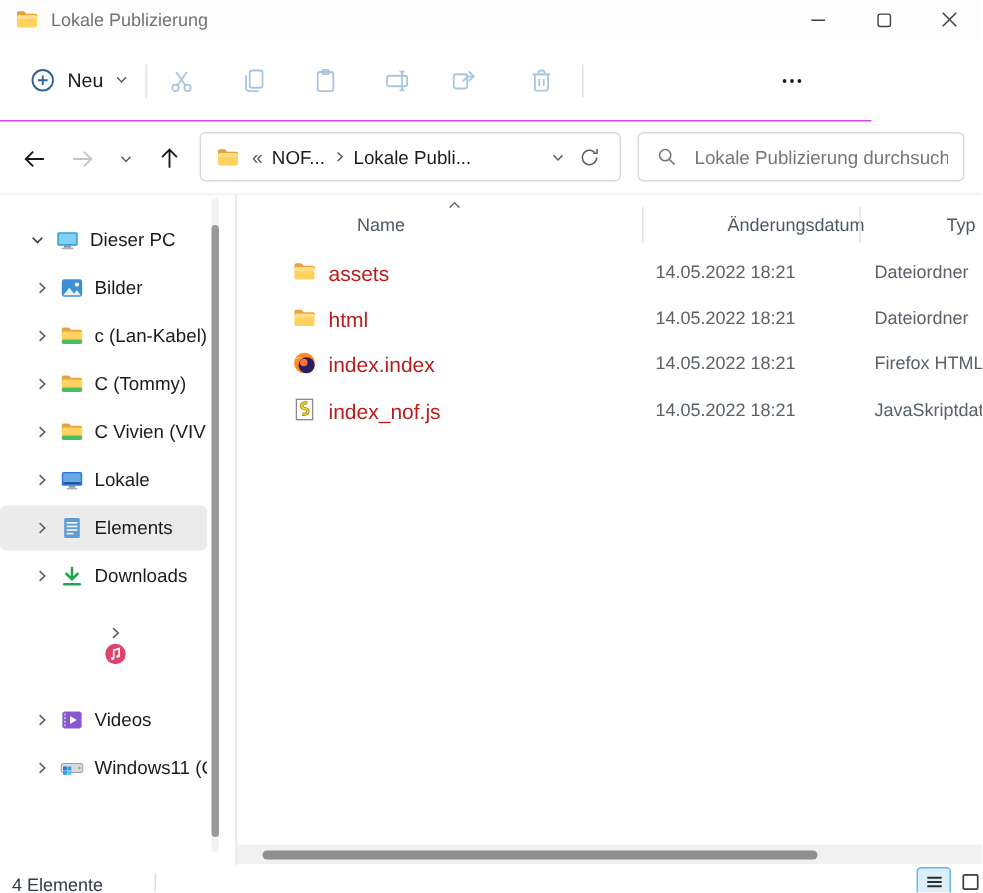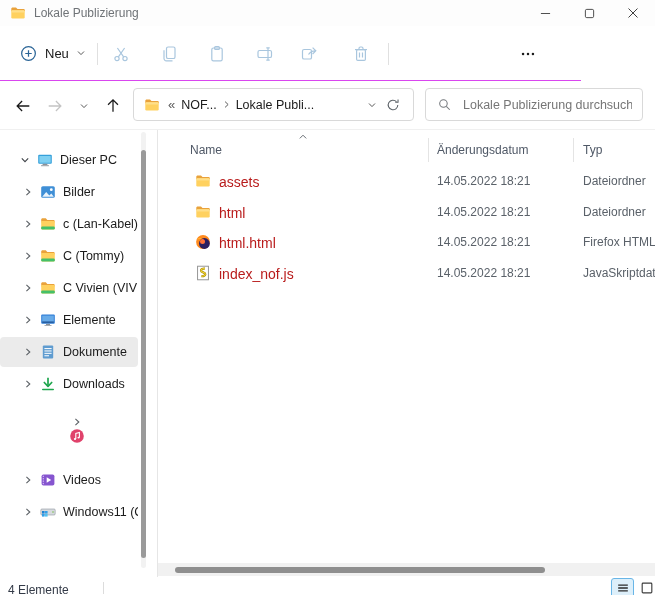--- a/index.html
+++ b/index.html
@@ -46,21 +46,21 @@
   .side-item .chev{width:12px;height:12px;margin-right:6px;}
   .side-item .sicon{width:16px;height:16px;margin-right:7px;}
   .side-item .slabel{font-size:12.5px;color:#1b1b1b;white-space:nowrap;}
   .side-scroll-track{position:absolute;left:141px;top:132px;width:5px;height:436px;background:#f2f2f2;border-radius:3px;}
   .side-scroll-thumb{position:absolute;left:141px;top:150px;width:5px;height:408px;background:#9a9a9a;border-radius:3px;}
   .pane-divider{position:absolute;left:157px;top:130px;width:1px;height:447px;background:#e6e6e6;}
 
   
   .filepane{position:absolute;left:158px;top:130px;width:497px;height:433px;overflow:hidden;}
   .colcaret{position:absolute;left:140px;top:2px;}
-  .col-h{position:absolute;top:13px;font-size:12px;color:#4f5866;white-space:nowrap;}
+  .col-h{position:absolute;top:13px;font-size:12px;color:#4f5866;white-space:nowrap;margin-left:48px;}
   .col-h.c0{left:32px;} .col-h.c1{left:279px;} .col-h.c2{left:425px;}
   .hsep{position:absolute;top:8px;width:1px;height:24px;background:#e4e4e4;}
   .frow{position:absolute;left:0;width:497px;height:30px;}
   .frow .ficon{position:absolute;left:36px;top:6px;width:17px;height:17px;}
   .frow .fname{position:absolute;left:61px;top:8px;font-size:14px;color:#b91c1c;white-space:nowrap;}
   .frow .fdate{position:absolute;left:279px;top:8px;font-size:12px;color:#5a6169;white-space:nowrap;}
   .frow .ftype{position:absolute;left:425px;top:8px;font-size:12px;color:#5a6169;white-space:nowrap;}
 
   
   .hscroll{position:absolute;left:158px;top:563px;width:497px;height:13px;background:#f1f1f1;}
@@ -352,38 +352,38 @@
         </span>
         <span class="icon sicon">
           <svg width="16" height="16" viewBox="0 0 16 16">
             <rect x="1.2" y="2.6" width="13.6" height="9.2" rx="1" fill="#2e7cd6"></rect>
             <rect x="2.2" y="3.6" width="11.6" height="7.2" fill="#68abe8"></rect>
             <rect x="2.2" y="9.5" width="11.6" height="1.3" fill="#1b4f91"></rect>
             <rect x="6" y="11.8" width="4" height="1.3" fill="#8c9196"></rect>
             <rect x="4.4" y="13.1" width="7.2" height="1" rx="0.5" fill="#a9adb2"></rect>
           </svg>
         </span>
-        <span class="slabel">Elemente</span>
+        <span class="slabel">Lokale</span>
       </div>
       <div class="side-item selected" style="top: 207px;">
         <span class="icon chev">
           <svg width="10" height="10" viewBox="0 0 10 10">
             <path d="M3.4 1.8 6.8 5 3.4 8.2" fill="none" stroke="#5d6267" stroke-width="1.1"></path>
           </svg>
         </span>
         <span class="icon sicon">
           <svg width="16" height="16" viewBox="0 0 16 16">
             <rect x="2.8" y="1.4" width="10.4" height="13.2" rx="1" fill="#5f9cd0"></rect>
             <rect x="4.4" y="4" width="7.2" height="1.1" fill="#fff" opacity=".92"></rect>
             <rect x="4.4" y="6.4" width="7.2" height="1.1" fill="#fff" opacity=".92"></rect>
             <rect x="4.4" y="8.8" width="7.2" height="1.1" fill="#fff" opacity=".92"></rect>
             <rect x="4.4" y="11.2" width="4.6" height="1.1" fill="#fff" opacity=".92"></rect>
           </svg>
         </span>
-        <span class="slabel">Dokumente</span>
+        <span class="slabel">Elements</span>
       </div>
       <div class="side-item" style="top: 239px;">
         <span class="icon chev">
           <svg width="10" height="10" viewBox="0 0 10 10">
             <path d="M3.4 1.8 6.8 5 3.4 8.2" fill="none" stroke="#5d6267" stroke-width="1.1"></path>
           </svg>
         </span>
         <span class="icon sicon">
           <svg width="16" height="16" viewBox="0 0 16 16">
             <path d="M8 1.8v7.6" stroke="#1ea64d" stroke-width="1.7" fill="none"></path>
@@ -488,21 +488,21 @@
         </div>
         <div class="frow" style="top: 97px;">
           <span class="icon ficon">
             <svg width="16" height="16" viewBox="0 0 16 16">
               <circle cx="8" cy="8" r="6.9" fill="#ff8a1e"></circle>
               <circle cx="9.4" cy="9.5" r="5.4" fill="#2b1d60"></circle>
               <circle cx="7.5" cy="7.6" r="2.5" fill="#ff7139"></circle>
               <path d="M2.6 5.1c1-.6 2.4-.8 3.5-.3" stroke="#ffc83d" stroke-width="0.8" fill="none"></path>
             </svg>
           </span>
-          <span class="fname">html.html</span>
+          <span class="fname">index.index</span>
           <span class="fdate">14.05.2022 18:21</span>
           <span class="ftype">Firefox HTML Document</span>
         </div>
         <div class="frow" style="top: 128px;">
           <span class="icon ficon">
             <svg width="16" height="16" viewBox="0 0 16 16">
               <rect x="2.6" y="1.2" width="10.8" height="13.6" fill="#fff" stroke="#8a8a8a" stroke-width="0.9"></rect>
               <path d="M9.9 3.7c-2.2-.3-3.9.6-3.9 1.9 0 1.1 1.1 1.5 2.2 1.8 1.1.3 2.1.8 2.1 1.9 0 1.3-1.7 2.2-3.9 1.9" fill="none" stroke="#9c7f0a" stroke-width="2.2"></path>
               <path d="M9.9 3.7c-2.2-.3-3.9.6-3.9 1.9 0 1.1 1.1 1.5 2.2 1.8 1.1.3 2.1.8 2.1 1.9 0 1.3-1.7 2.2-3.9 1.9" fill="none" stroke="#f4d731" stroke-width="1.1"></path>
             </svg>

